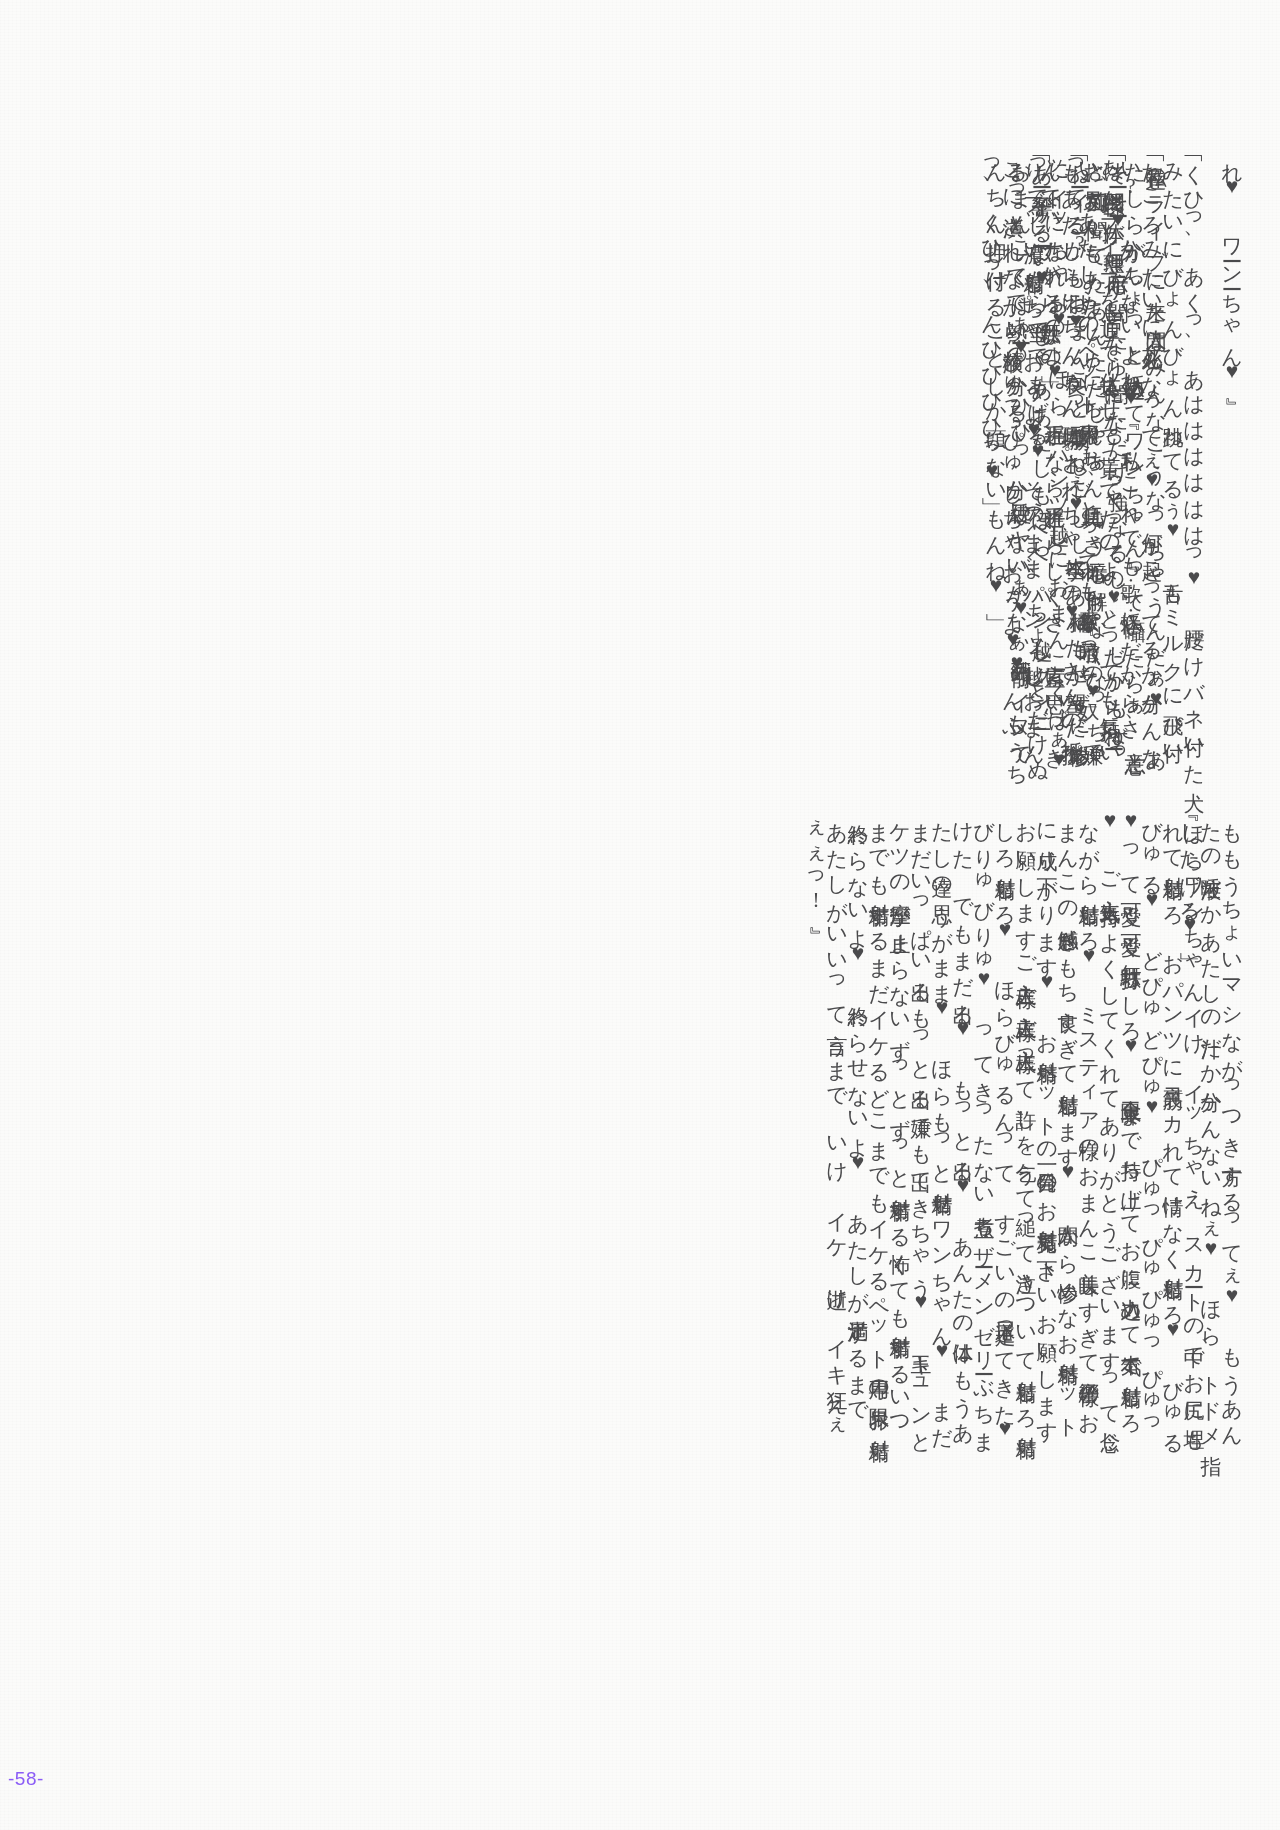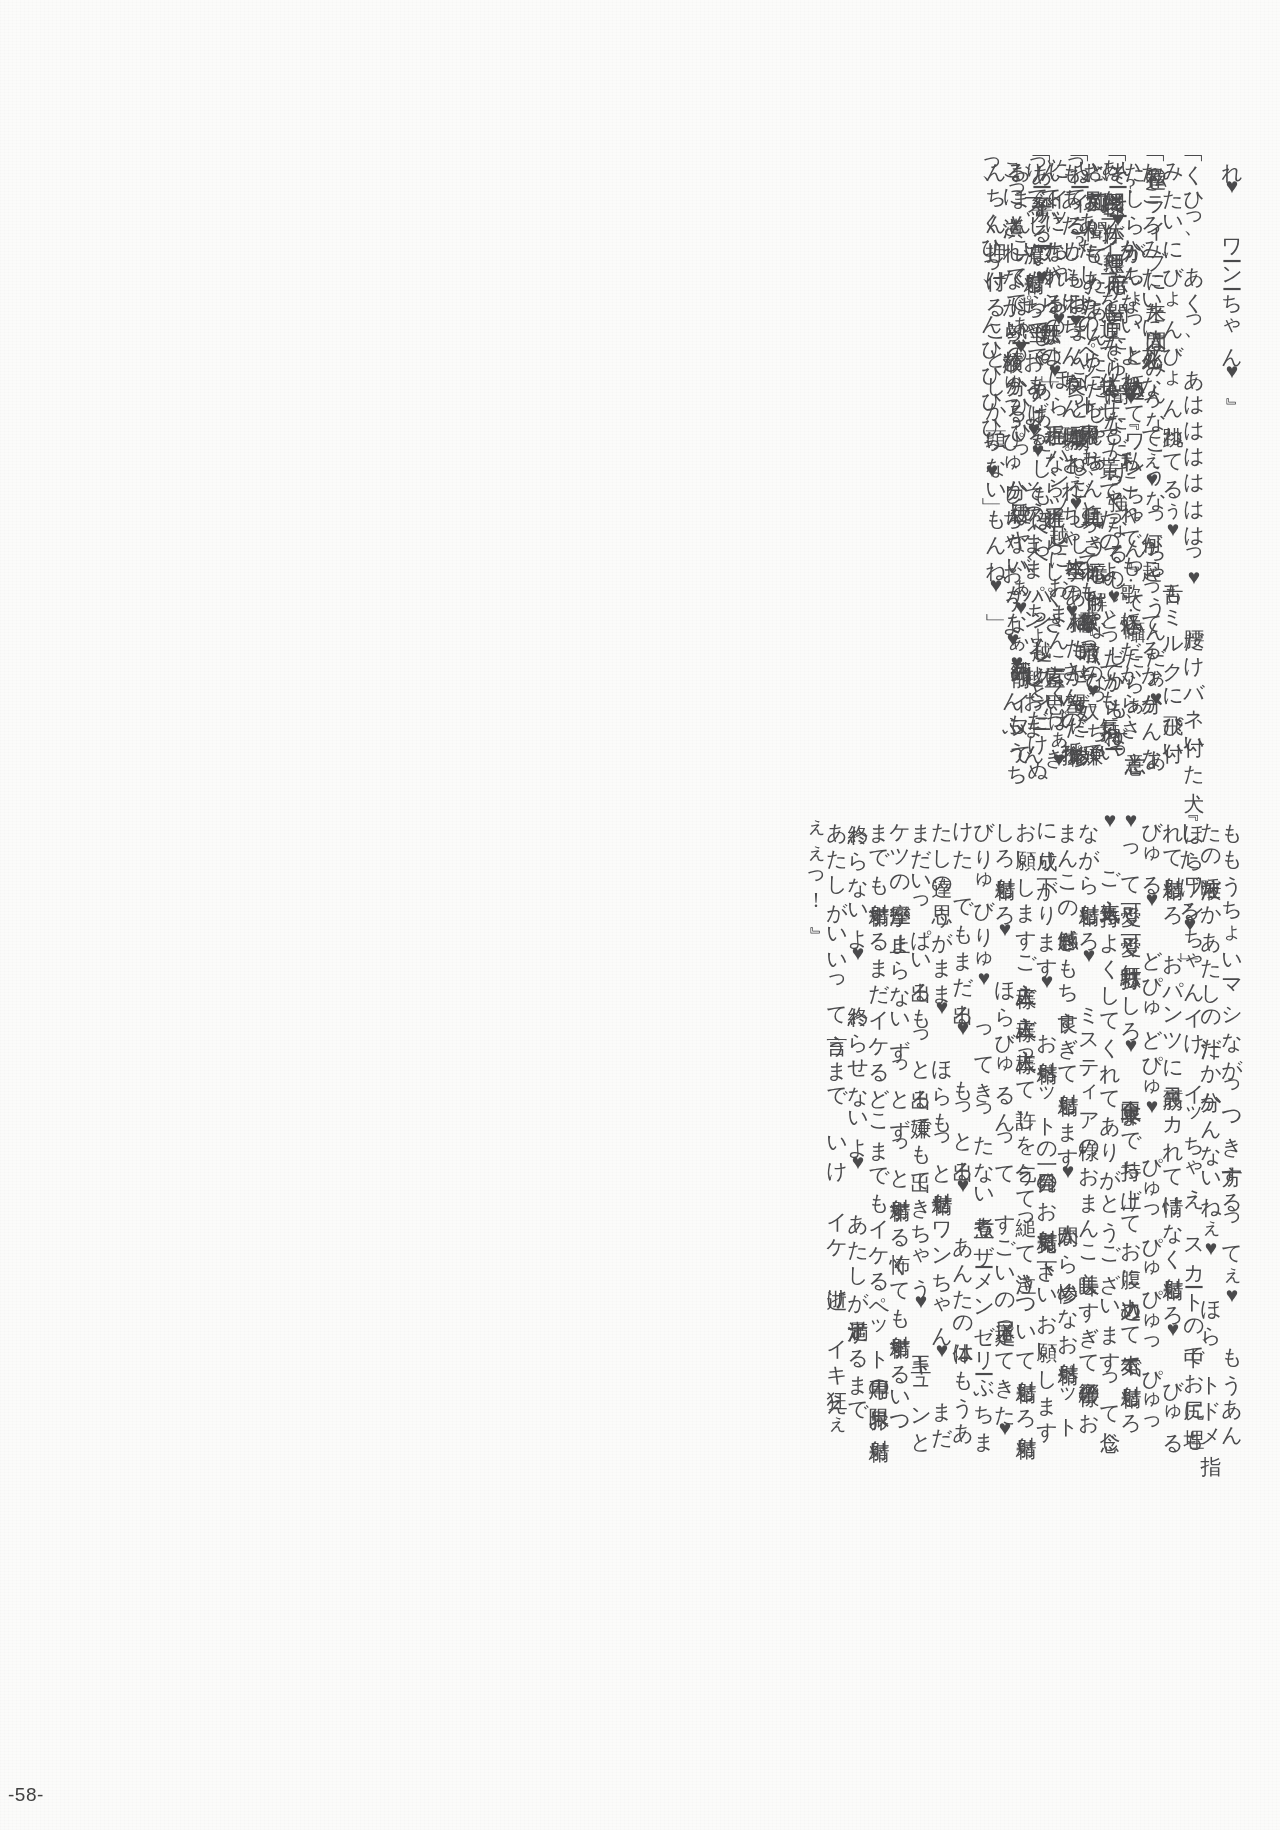--- a/index.html
+++ b/index.html
@@ -61,24 +61,24 @@
   
   #block-lower {
     top: 808px;
     right: 38px;
     height: 640px;
   }
 
   #page-number {
     position: absolute;
     left: 8px;
-    bottom: 24px;
+    bottom: 40px;
     font-family: "Liberation Sans", sans-serif;
     font-size: 19px;
-    color: #404040;
+    color: #8b5cf6;
     letter-spacing: 0.5px;
   }
 </style>
 </head>
 <body>
 
 <div id="page">
 
   <div class="block" id="block-upper">
     <div class="vcol">れ♥　ワーンーちゃん♥』</div>

